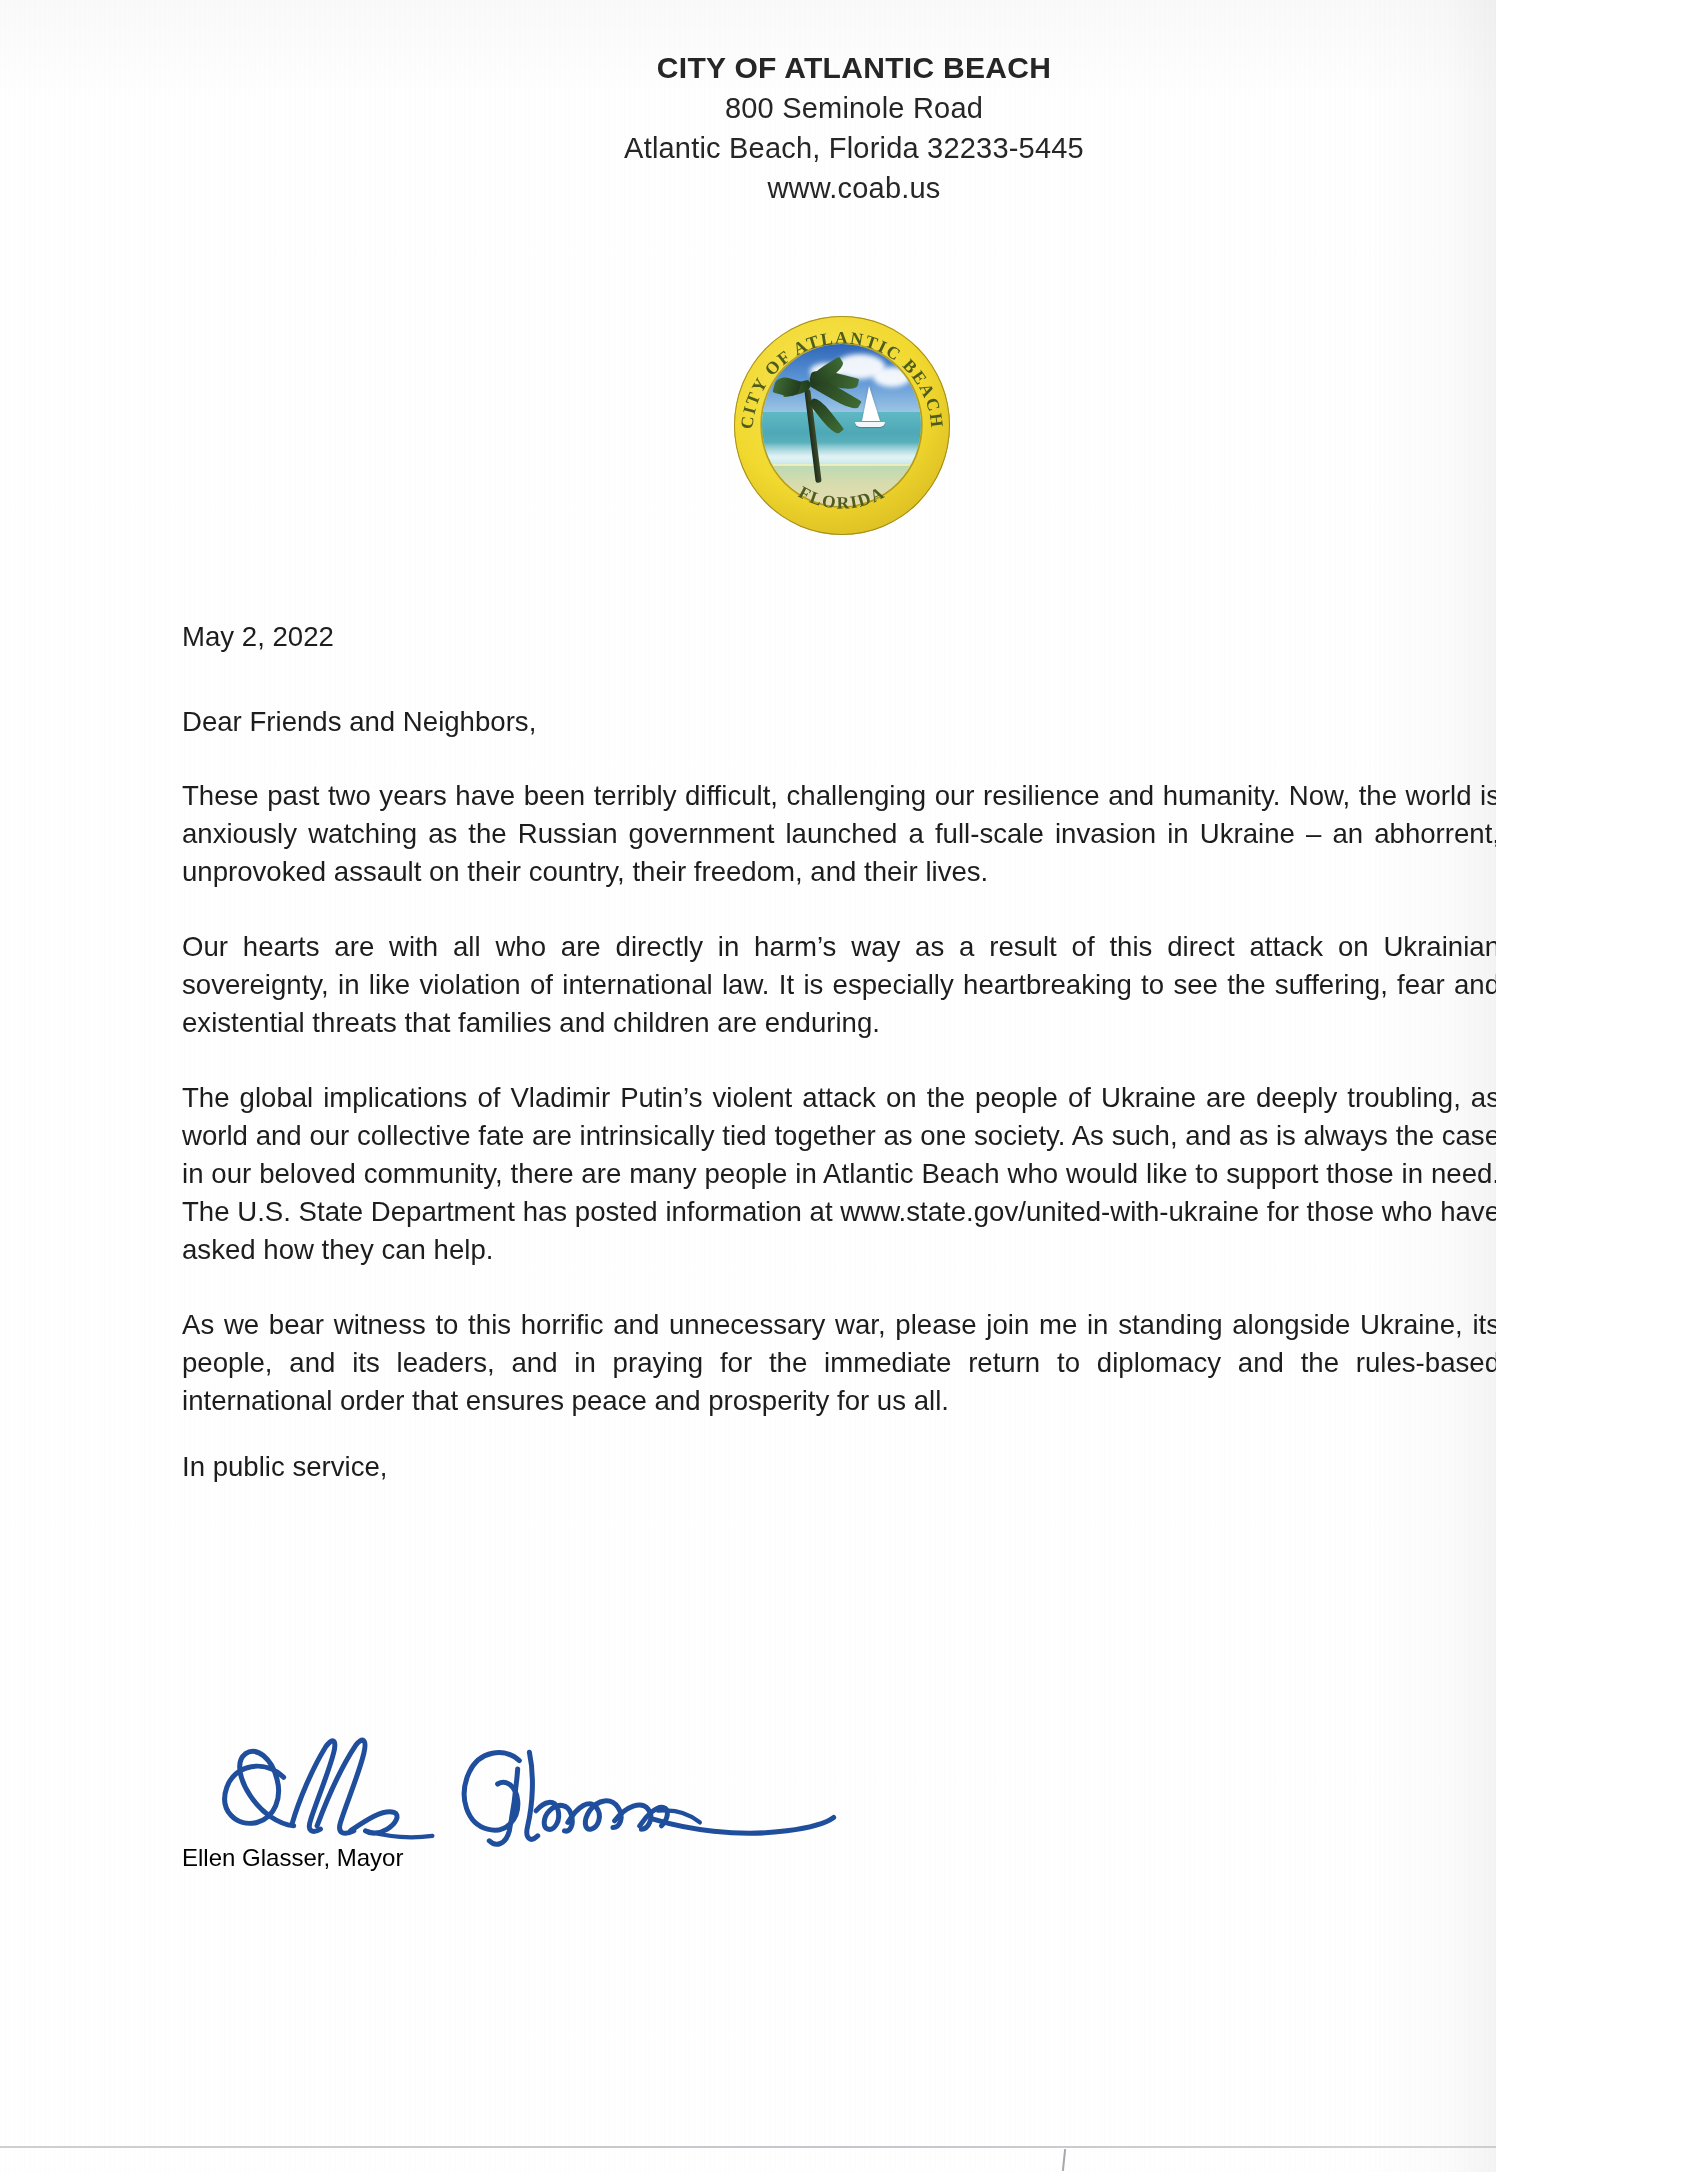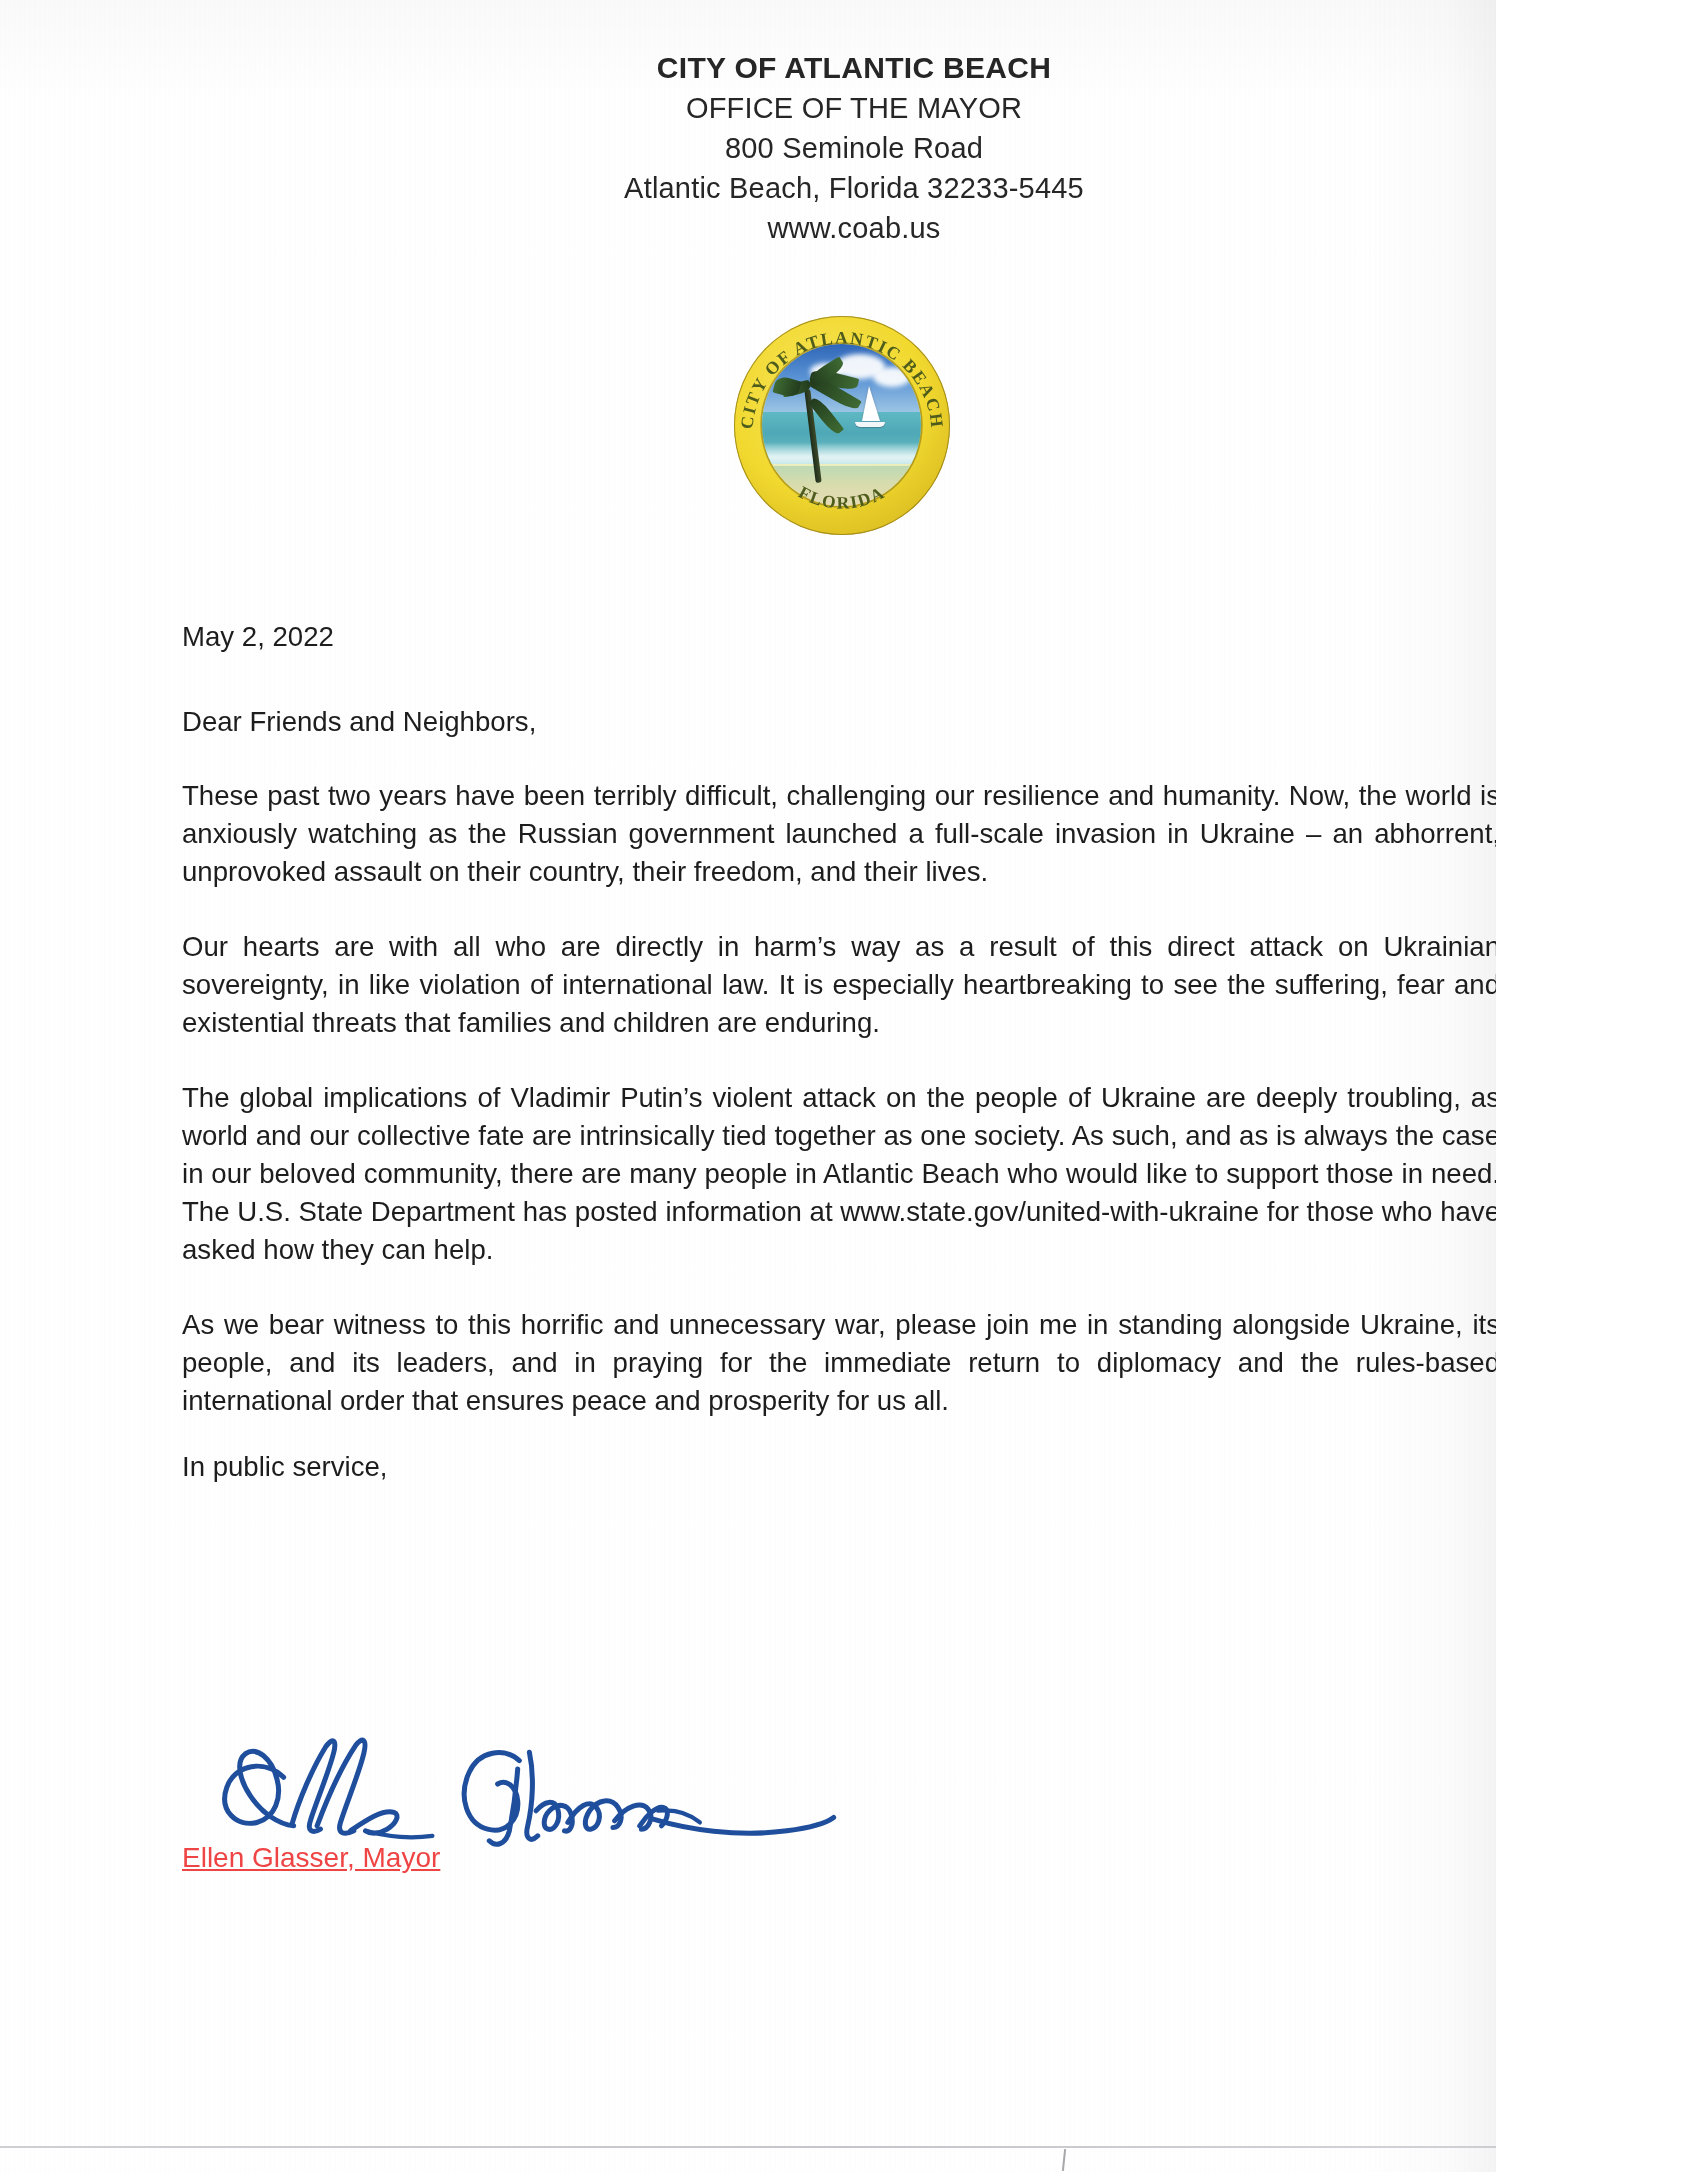--- a/index.html
+++ b/index.html
@@ -230,37 +230,35 @@
     top: 1717px;
     width: 752px;
   }
   #signature-svg {
     display: block;
     width: 652px;
     height: 134px;
     margin-left: 3.3px;
   }
   #signature-name {
-    font-size: 28px;
+    font-size: 24px;
     line-height: 33px;
-    color: #ef4444;
+    color: #000000;
     margin-top: -10px;
-    text-decoration: underline;
   }
 </style>
 </head>
 <body>
 
 <div id="page">
 
   <div id="scan-texture"></div>
 
   <div id="letterhead">
     <div class="lh-line bold">CITY OF ATLANTIC BEACH</div>
-    <div class="lh-line">OFFICE OF THE MAYOR</div>
     <div class="lh-line">800 Seminole Road</div>
     <div class="lh-line">Atlantic Beach, Florida 32233-5445</div>
     <div class="lh-line">www.coab.us</div>
   </div>
 
   <div id="seal">
     <div class="seal-ring"></div>
     <div class="seal-ring-edge"></div>
 
     <div class="seal-inner">

